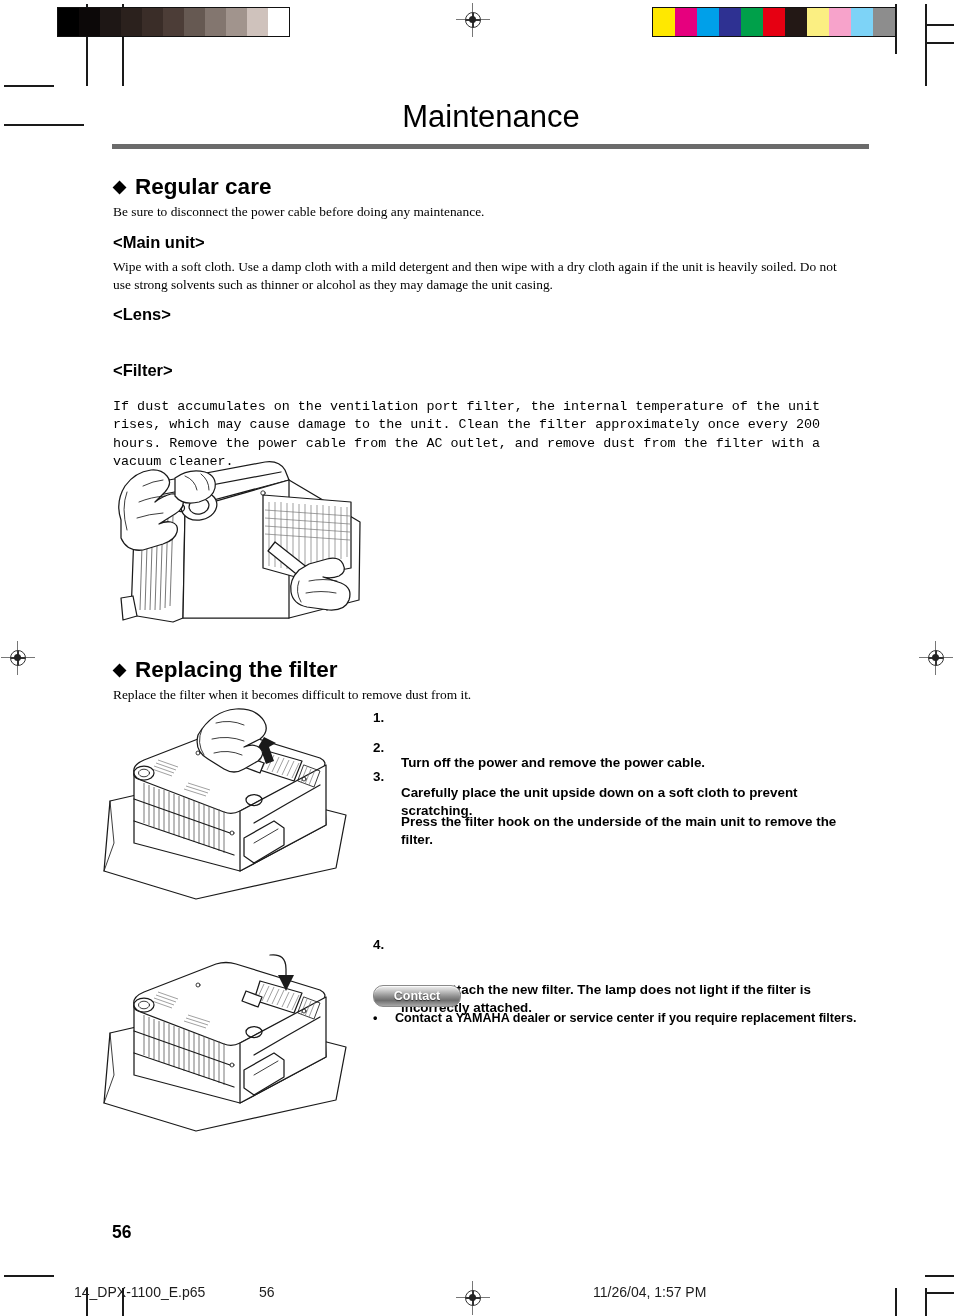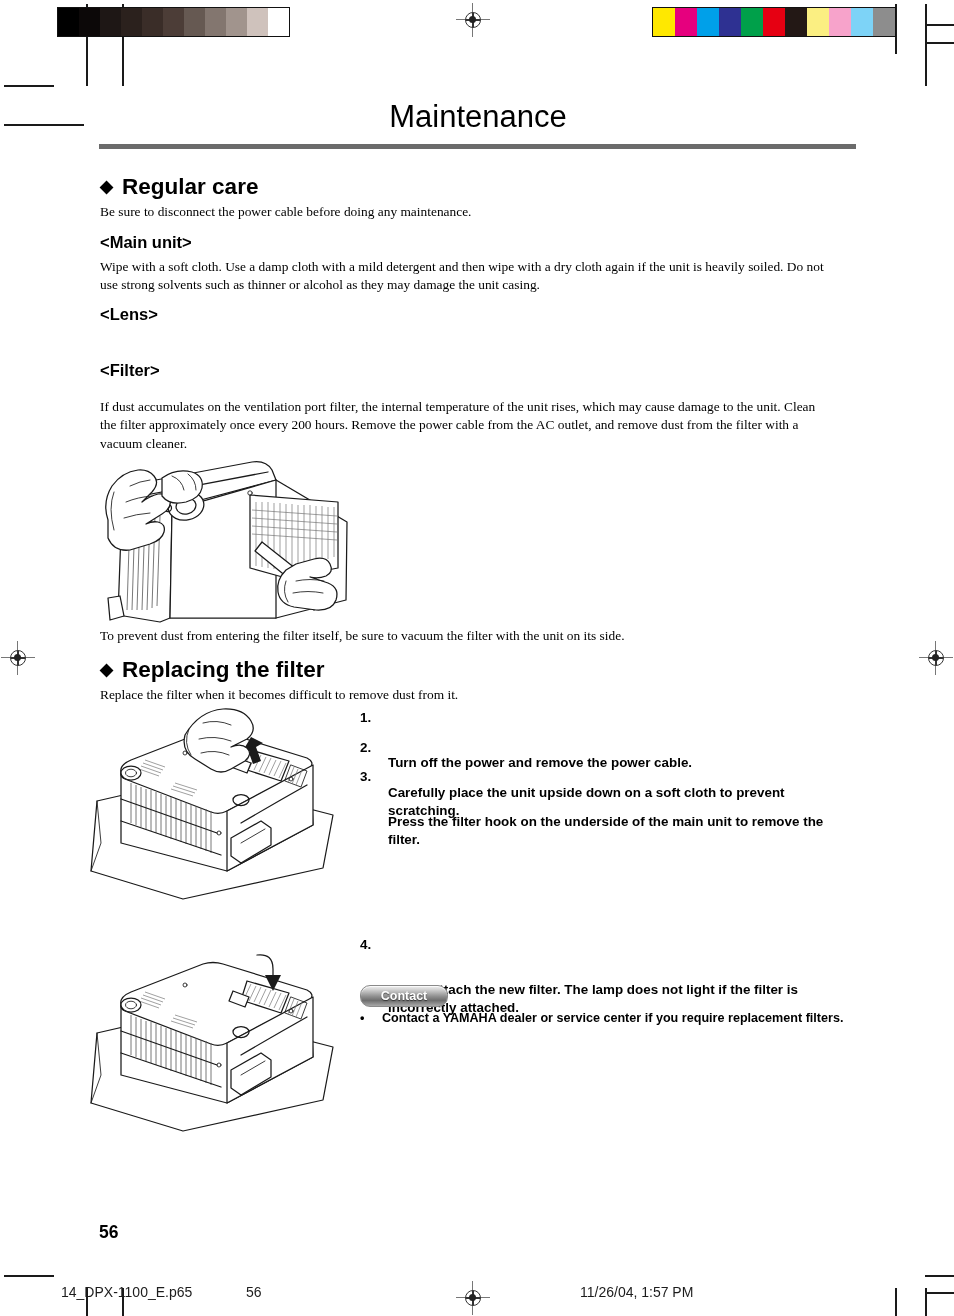--- a/index.html
+++ b/index.html
@@ -64,21 +64,21 @@
     width: 1.3px; height: 34px; background: #777;
   }
   .reg .reg-cross-h {
     position: absolute; left: 0; top: 16px;
     width: 34px; height: 1.3px; background: #777;
   }
 
   
   .page-body {
     position: absolute;
-    left: 0; top: 0;
+    left: 13px; top: 0;
     width: 839px; height: 1316px;
   }
 
   .page-title {
     position: absolute;
     left: 100px; top: 99px;
     width: 756px;
     text-align: center;
     font-family: "Liberation Sans", sans-serif;
     font-size: 31px;
@@ -304,21 +304,21 @@
   </div>
 
   <div class="body-text" style="left:100px; top:203px; width:756px;">Be sure to disconnect the power cable before doing any maintenance.</div>
 
   <div class="sub-head" style="left:100px; top:233px;text-align:center;">&lt;Main unit&gt;</div>
   <div class="body-text" style="left:100px; top:258px; width:740px;">Wipe with a soft cloth. Use a damp cloth with a mild detergent and then wipe with a dry cloth again if the unit is heavily soiled. Do not use strong solvents such as thinner or alcohol as they may damage the unit casing.</div>
 
   <div class="sub-head" style="left:100px; top:305px;">&lt;Lens&gt;</div>
 
   <div class="sub-head" style="left:100px; top:361px;">&lt;Filter&gt;</div>
-  <div class="body-text" style="left:100px; top:398px; width:728px;">If dust accumulates on the ventilation port filter, the internal temperature of the unit rises, which may cause damage to the unit. Clean the filter approximately once every 200 hours. Remove the power cable from the AC outlet, and remove dust from the filter with a vacuum cleaner.</div>
+  <div class="body-text" style="left:100px; top:398px; width:728px;font-family:Liberation Mono, monospace;">If dust accumulates on the ventilation port filter, the internal temperature of the unit rises, which may cause damage to the unit. Clean the filter approximately once every 200 hours. Remove the power cable from the AC outlet, and remove dust from the filter with a vacuum cleaner.</div>
 
   <div class="figure" style="left:100px; top:450px;">
     <svg width="265" height="175" viewBox="0 0 265 175" aria-hidden="true">
 
       <path class="fill-w" d="M22 55 L18 165 L60 172 L70 168 L72 60 Z"></path>
 
       <g class="vent">
         <path d="M30 64 L27 160"></path>
           <path d="M35 64 L32 160"></path>
           <path d="M40 64 L37 160"></path>
@@ -385,21 +385,20 @@
                                Q232 161 236 150 Q240 138 228 133 L210 127
                                Q218 129 226 126 Q234 122 230 114 Q226 106 214 109 L196 114 Z"></path>
       <path class="ln-thin" d="M196 131 Q210 128 224 131"></path>
       <path class="ln-thin" d="M193 143 Q208 140 223 143"></path>
       <path class="ln-thin" d="M186 131 Q182 142 188 152"></path>
 
       <path class="fill-w" d="M8 148 L20 146 L24 166 L10 170 Z"></path>
     </svg>
   </div>
 
-  <div class="body-text" style="left:100px; top:627px; width:756px;">To prevent dust from entering the filter itself, be sure to vacuum the filter with the unit on its side.</div>
 
   <div class="sec-head" style="left:100px; top:657px;">
     <span class="dia">◆</span><span>Replacing the filter</span>
   </div>
   <div class="body-text" style="left:100px; top:686px; width:756px;">Replace the filter when it becomes difficult to remove dust from it.</div>
 
   <div class="figure" style="left:75px; top:703px;">
     <svg width="285" height="200" viewBox="0 0 285 200" aria-hidden="true">
 
       <path class="fill-w" d="M22 98 L118 76 L258 112 L248 165 L108 196 L16 168 Z"></path>

